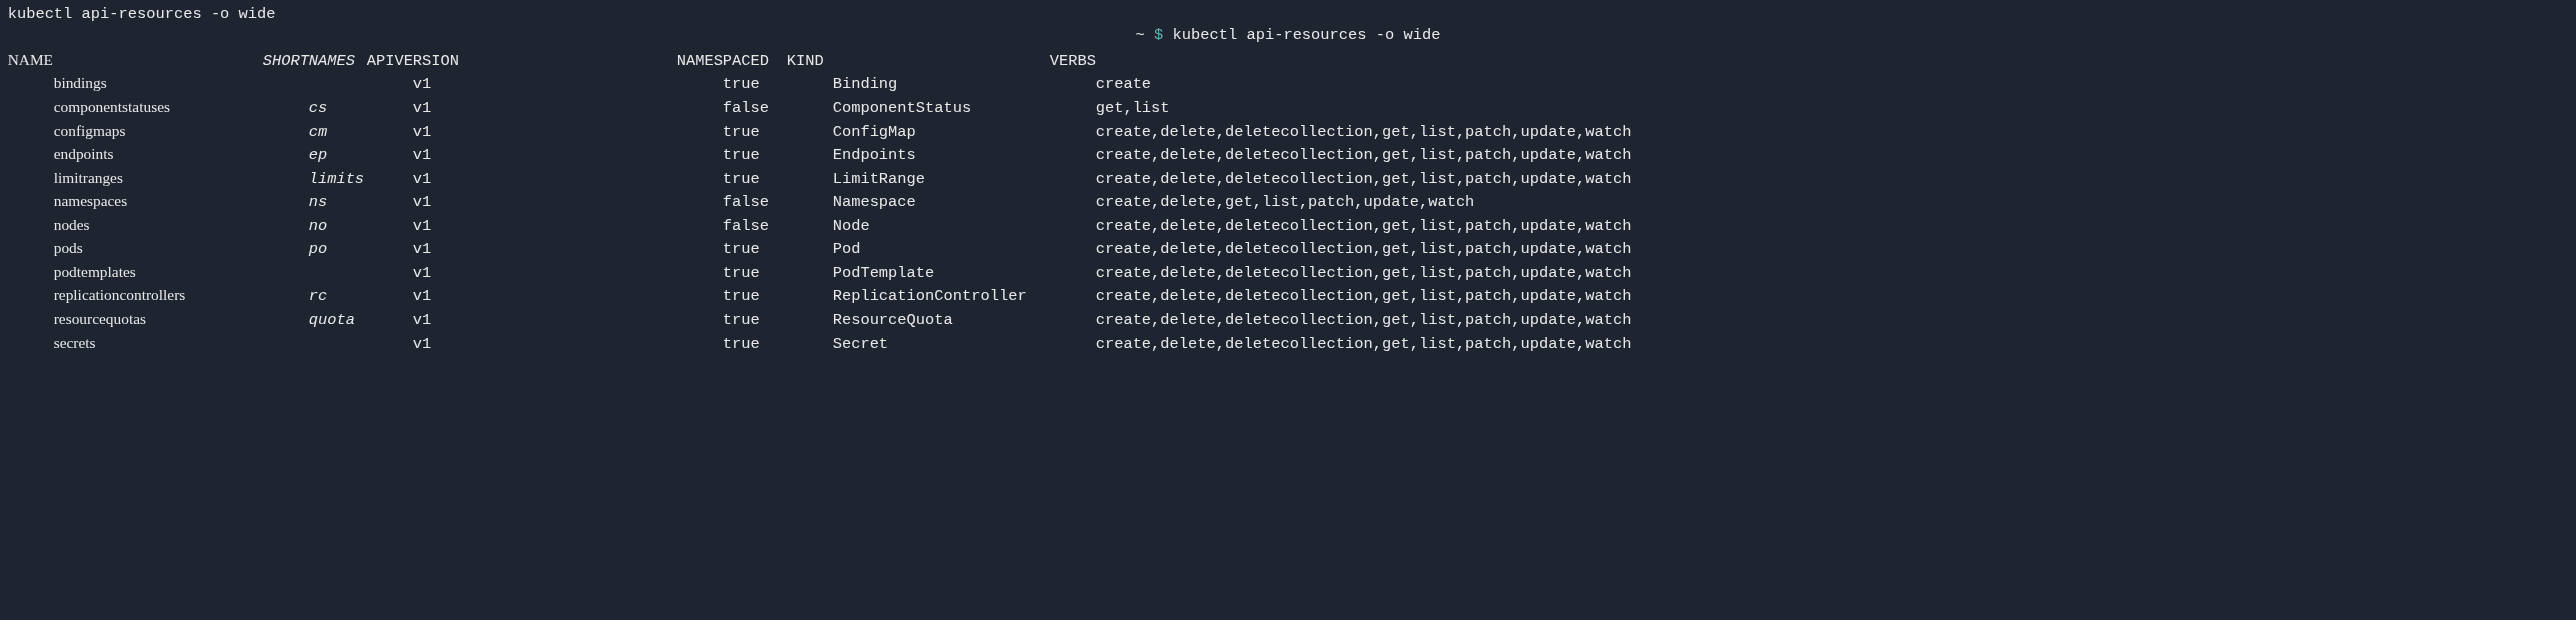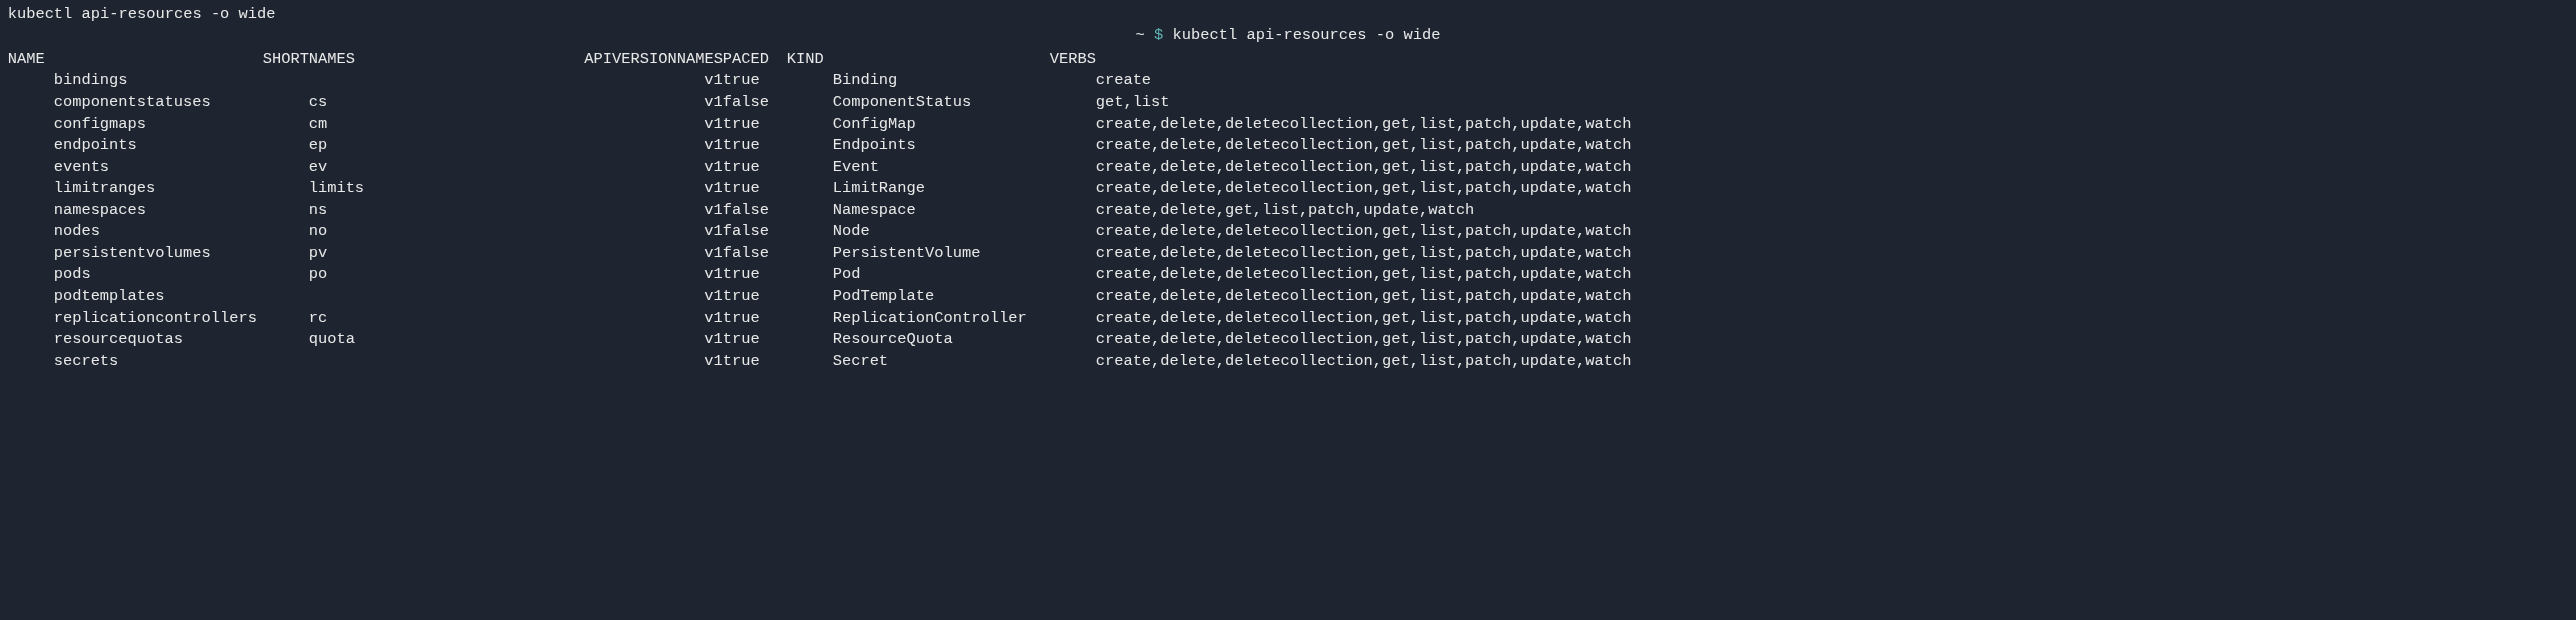--- a/index.html
+++ b/index.html
@@ -39,29 +39,30 @@
       color: #e8e8e8;
       margin-left: 46px;
     }
     .header-row {
       white-space: pre;
       color: #e8e8e8;
     }
     .col-name {
       display: inline-block;
       width: 255px;
+      font-family: Liberation Serif, serif;
     }
     .col-shortnames {
       display: inline-block;
       width: 104px;
+      font-style: italic;
     }
     .col-apiversion {
       display: inline-block;
       width: 310px;
-      text-align: right;
     }
     .col-namespaced {
       display: inline-block;
       width: 110px;
     }
     .col-kind {
       display: inline-block;
       width: 263px;
     }
     .col-verbs {
@@ -74,25 +75,23 @@
 <div class="terminal">
   <div class="header-line">kubectl api-resources -o wide</div>
   <div class="prompt-line"><span>~ </span><span class="prompt-symbol">$</span><span> kubectl api-resources -o wide</span></div>
   <div class="table">
     <div class="header-row"><span class="col-name">NAME</span><span class="col-shortnames">SHORTNAMES</span><span class="col-apiversion">APIVERSION</span><span class="col-namespaced">NAMESPACED</span><span class="col-kind">KIND</span><span class="col-verbs">VERBS</span></div>
     <div id="rows-container">
         <div class="row"><span class="col-name">bindings</span><span class="col-shortnames"></span><span class="col-apiversion">v1</span><span class="col-namespaced">true</span><span class="col-kind">Binding</span><span class="col-verbs">create</span></div>
         <div class="row"><span class="col-name">componentstatuses</span><span class="col-shortnames">cs</span><span class="col-apiversion">v1</span><span class="col-namespaced">false</span><span class="col-kind">ComponentStatus</span><span class="col-verbs">get,list</span></div>
         <div class="row"><span class="col-name">configmaps</span><span class="col-shortnames">cm</span><span class="col-apiversion">v1</span><span class="col-namespaced">true</span><span class="col-kind">ConfigMap</span><span class="col-verbs">create,delete,deletecollection,get,list,patch,update,watch</span></div>
         <div class="row"><span class="col-name">endpoints</span><span class="col-shortnames">ep</span><span class="col-apiversion">v1</span><span class="col-namespaced">true</span><span class="col-kind">Endpoints</span><span class="col-verbs">create,delete,deletecollection,get,list,patch,update,watch</span></div>
-        <div class="row"><span class="col-name">events</span><span class="col-shortnames">ev</span><span class="col-apiversion">v1</span><span class="col-namespaced">true</span><span class="col-kind">Event</span><span class="col-verbs">create,delete,deletecollection,get,list,patch,update,watch</span></div>
         <div class="row"><span class="col-name">limitranges</span><span class="col-shortnames">limits</span><span class="col-apiversion">v1</span><span class="col-namespaced">true</span><span class="col-kind">LimitRange</span><span class="col-verbs">create,delete,deletecollection,get,list,patch,update,watch</span></div>
         <div class="row"><span class="col-name">namespaces</span><span class="col-shortnames">ns</span><span class="col-apiversion">v1</span><span class="col-namespaced">false</span><span class="col-kind">Namespace</span><span class="col-verbs">create,delete,get,list,patch,update,watch</span></div>
         <div class="row"><span class="col-name">nodes</span><span class="col-shortnames">no</span><span class="col-apiversion">v1</span><span class="col-namespaced">false</span><span class="col-kind">Node</span><span class="col-verbs">create,delete,deletecollection,get,list,patch,update,watch</span></div>
-        <div class="row"><span class="col-name">persistentvolumes</span><span class="col-shortnames">pv</span><span class="col-apiversion">v1</span><span class="col-namespaced">false</span><span class="col-kind">PersistentVolume</span><span class="col-verbs">create,delete,deletecollection,get,list,patch,update,watch</span></div>
         <div class="row"><span class="col-name">pods</span><span class="col-shortnames">po</span><span class="col-apiversion">v1</span><span class="col-namespaced">true</span><span class="col-kind">Pod</span><span class="col-verbs">create,delete,deletecollection,get,list,patch,update,watch</span></div>
         <div class="row"><span class="col-name">podtemplates</span><span class="col-shortnames"></span><span class="col-apiversion">v1</span><span class="col-namespaced">true</span><span class="col-kind">PodTemplate</span><span class="col-verbs">create,delete,deletecollection,get,list,patch,update,watch</span></div>
         <div class="row"><span class="col-name">replicationcontrollers</span><span class="col-shortnames">rc</span><span class="col-apiversion">v1</span><span class="col-namespaced">true</span><span class="col-kind">ReplicationController</span><span class="col-verbs">create,delete,deletecollection,get,list,patch,update,watch</span></div>
         <div class="row"><span class="col-name">resourcequotas</span><span class="col-shortnames">quota</span><span class="col-apiversion">v1</span><span class="col-namespaced">true</span><span class="col-kind">ResourceQuota</span><span class="col-verbs">create,delete,deletecollection,get,list,patch,update,watch</span></div>
         <div class="row"><span class="col-name">secrets</span><span class="col-shortnames"></span><span class="col-apiversion">v1</span><span class="col-namespaced">true</span><span class="col-kind">Secret</span><span class="col-verbs">create,delete,deletecollection,get,list,patch,update,watch</span></div>
       </div>
   </div>
 </div>
 
 

